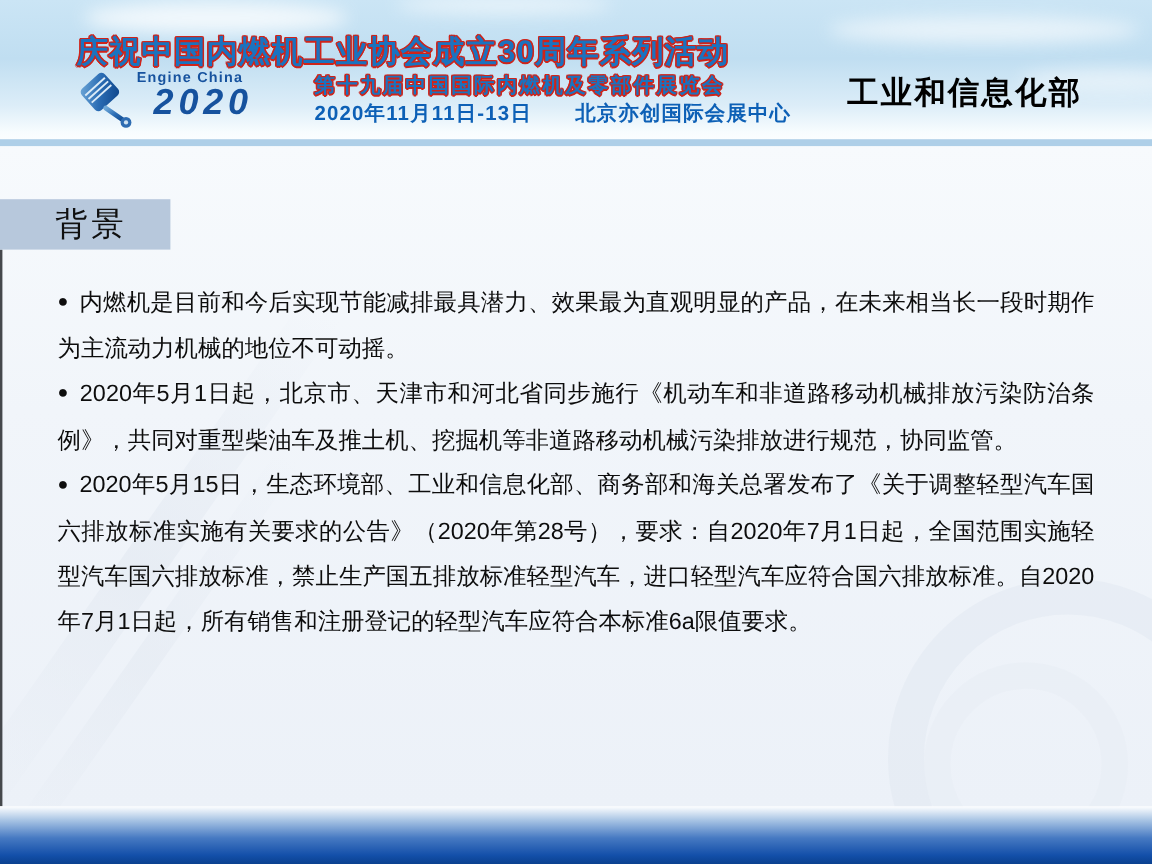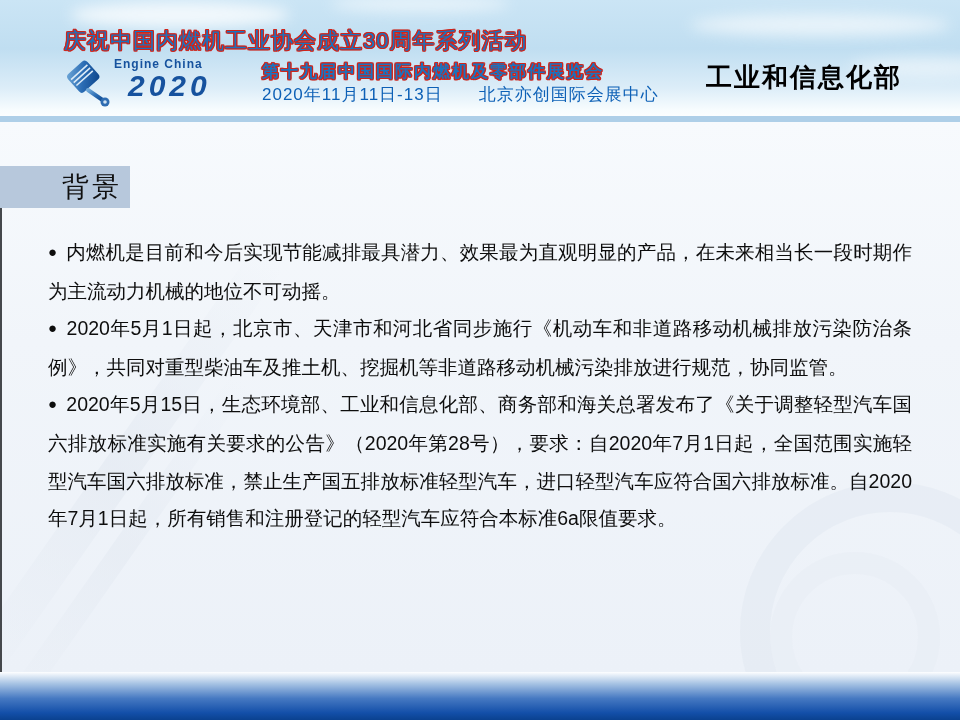--- a/index.html
+++ b/index.html
@@ -20,38 +20,38 @@
     background:#aecfe8;
   }
   .cloud { position:absolute; background:#ffffff; border-radius:50%; filter:blur(7px); opacity:.75; }
   .cloud.c1 { width:220px; height:26px; left:70px;  top:2px; }
   .cloud.c2 { width:260px; height:22px; left:690px; top:14px; opacity:.6; }
   .cloud.c3 { width:150px; height:18px; left:850px; top:58px; opacity:.5; }
   .cloud.c4 { width:180px; height:16px; left:330px; top:-4px; opacity:.55; }
 
   .banner-title {
     position:absolute; left:64px; top:26px;
-    font-size:22px; font-weight:normal; letter-spacing:1px;
+    font-size:26px; font-weight:bold; letter-spacing:1px;
     white-space:nowrap;
   }
   .red-outline {
     color:#1a73c0;
     text-shadow: 1.2px 0 #cf241a, -1.2px 0 #cf241a, 0 1.2px #cf241a, 0 -1.2px #cf241a,
                  0.9px 0.9px #cf241a, -0.9px 0.9px #cf241a, 0.9px -0.9px #cf241a, -0.9px -0.9px #cf241a;
   }
 
   .logo { position:absolute; left:64px; top:58px; display:flex; align-items:flex-start; }
   .logo svg { display:block; }
   .brand { margin-left:2px; color:#16529e; line-height:1; }
   .brand-name { font-size:12px; font-weight:bold; letter-spacing:1px; white-space:nowrap; }
   .brand-year { font-size:30px; font-weight:bold; font-style:italic; letter-spacing:4px; margin-top:1px; margin-left:14px; }
 
   .expo-block { position:absolute; left:222px; top:63px; line-height:1;margin-left:40px; }
   .expo-name { font-size:17px; font-weight:bold; letter-spacing:2px; white-space:nowrap; }
-  .expo-schedule { font-size:17px; font-weight:normal; color:#0d60b6; letter-spacing:1px; margin-top:6px; white-space:nowrap; }
+  .expo-schedule { font-size:17px; font-weight:bold; color:#0d60b6; letter-spacing:1px; margin-top:6px; white-space:nowrap; }
 
   .corner-label {
     position:absolute; right:58px; top:60px;
     font-size:26px; font-weight:bold; color:#000; letter-spacing:2px; white-space:nowrap;
   }
 
   
   .content {
     position:absolute; top:122px; left:0; width:960px; height:550px;
     background:linear-gradient(180deg,#f7fafd 0%,#f1f5fa 40%,#ecf1f8 100%);
@@ -61,23 +61,22 @@
   .swirl.s1 { width:300px; height:300px; border:30px solid #e3e9f1; right:-80px; top:360px; opacity:.6; }
   .swirl.s2 { width:170px; height:170px; border:22px solid #e8edf4; right:20px; top:430px; opacity:.55; }
   .streak { position:absolute; pointer-events:none;
     background:linear-gradient(90deg,rgba(255,255,255,0),#e4eaf2,rgba(255,255,255,0)); }
   .streak.k1 { width:520px; height:36px; left:-140px; top:330px; transform:rotate(-55deg); opacity:.7; }
   .streak.k2 { width:420px; height:22px; left:-90px; top:420px; transform:rotate(-55deg); opacity:.6; }
 
   .left-rule { position:absolute; left:0; top:86px; width:2px; height:464px; background:#45484c; }
 
   .section-box {
-    position:absolute; left:0; top:44px; width:130px; height:42px;
+    position:absolute; left:0; top:44px; width:142px; height:42px;
     background:#b7c8dc;
-    padding-left:16px;
   }
   .section-title {
     font-size:27px; color:#101010; line-height:42px; padding-left:46px; letter-spacing:3px;
   }
 
   .body-text {
     position:absolute; left:48px; top:112px; width:864px;
     font-size:19.5px; line-height:37.6px; color:#0d0d0d; text-align:justify;
   }
   .bullet-para { margin:0; }

